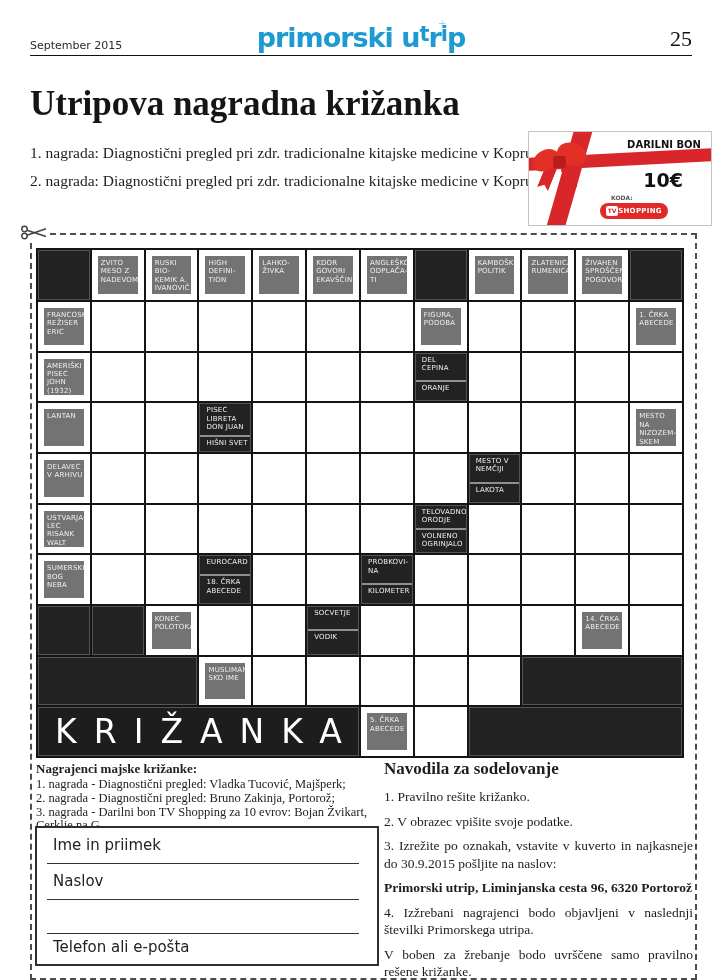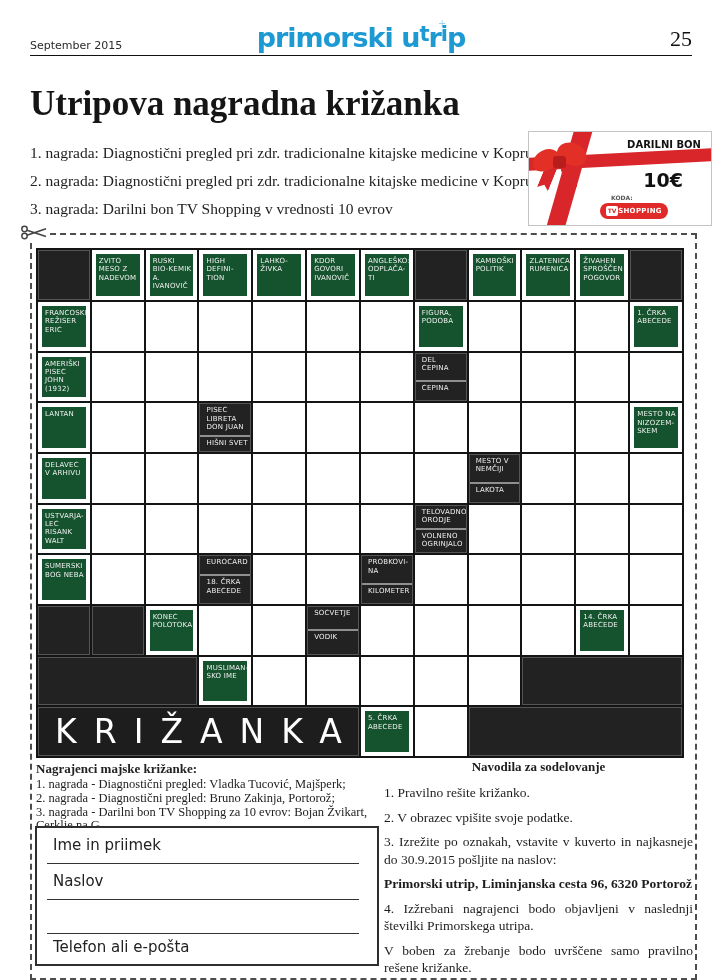--- a/index.html
+++ b/index.html
@@ -50,21 +50,21 @@
   .cutout{position:absolute;left:30px;top:233px;width:663px;height:743px;border:2px dashed #4d4d4d;}
   .scissors{position:absolute;left:20px;top:224px;width:30px;height:18px;background:#fff;}
 
   
   #cw{position:absolute;left:36px;top:248px;width:648px;height:510px;display:grid;
       grid-template-columns:repeat(12,1fr);grid-template-rows:50px repeat(9,1fr);
       gap:2px;background:#141414;padding:2px;box-sizing:border-box;}
   #cw .cell{position:relative;min-width:0;min-height:0;overflow:hidden;}
   .cw-w{background:#fff;}
   .cw-b{background:#222;border:1px solid #555;}
-  .cw-c{background:#14532d;border:4px solid #ffffff;color:#f0f0f0;
+  .cw-c{background:#737373;border:6px solid #ffffff;color:#f0f0f0;
         font-family:"DejaVu Sans",sans-serif;font-size:7px;line-height:1.2;
         padding:3px 1px 0 3px;letter-spacing:.2px;}
   .cw-s{display:flex;flex-direction:column;gap:2px;background:#8f8f8f;border:1px solid #555;}
   .cw-s .half{flex:1 1 auto;min-height:0;background:#222;color:#f0f0f0;
         font-family:"DejaVu Sans",sans-serif;font-size:7px;line-height:1.2;
         padding:2px 1px 1px 6px;letter-spacing:.2px;overflow:hidden;}
   .cw-big{background:#1d1d1d;border:1px solid #555;color:#fff;display:flex;align-items:center;
         justify-content:center;font-family:"DejaVu Sans",sans-serif;font-size:33px;
         letter-spacing:17px;text-indent:17px;}
 
@@ -74,41 +74,40 @@
   .winners p{margin:0 0 1.5px 0;}
 
   
   .form-box{position:absolute;left:35px;top:826px;width:340px;height:136px;border:2px solid #2e2e2e;
             background:#fff;}
   .form-box .lbl{position:absolute;left:16px;font-family:"DejaVu Sans",sans-serif;font-size:15px;color:#222;}
   .f-line{position:absolute;left:10px;width:312px;border-top:1.6px solid #333;}
 
   
   .instr{position:absolute;left:384px;top:759px;width:309px;color:#1d1d1d;}
-  .instr h3{margin:0 0 9px 0;font-size:13px;text-align:center;}
+  .instr h3{margin:0 0 9px 0;font-size:17px;}
   .instr p{margin:0 0 7px 0;font-size:13.5px;line-height:1.3;text-align:justify;}
   .instr p.addr{font-weight:bold;text-align:left;}
 </style>
 </head>
 <body>
 
 <div id="page">
 
   <div class="hdr-date">September 2015</div>
   <div class="hdr-line"></div>
   <div class="hdr-logo">
     <span class="lg-plus">+</span><span>primorski u</span><span class="lg-raise">t</span><span>r</span><span class="lg-raise">i</span><span>p</span>
   </div>
   <div class="hdr-page">25</div>
 
   <div class="title">Utripova nagradna križanka</div>
   <div class="prizes">
     <div>1. nagrada: Diagnostični pregled pri zdr. tradicionalne kitajske medicine v Kopru</div>
     <div>2. nagrada: Diagnostični pregled pri zdr. tradicionalne kitajske medicine v Kopru</div>
-    <div>3. nagrada: Darilni bon TV Shopping v vrednosti 10 evrov</div>
   </div>
 
   <div class="voucher">
     <div class="band-h"></div>
     <div class="band-v"></div>
     <div class="bow">
       <div class="tail t1"></div>
         <div class="tail t2"></div>
       <div class="lobe l1"></div>
         <div class="lobe l2"></div>
@@ -131,21 +130,21 @@
       <path d="M7 6.2 L26 12.5 M7 11.2 L26 4.8" stroke="#444" stroke-width="1.5" fill="none"></path>
     </svg>
   </div>
 
   <div id="cw">
       <div class="cell cw-b"></div>
       <div class="cell cw-c">ZVITO MESO Z NADEVOM</div>
       <div class="cell cw-c">RUSKI BIO-KEMIK A. IVANOVIČ</div>
       <div class="cell cw-c">HIGH DEFINI-TION</div>
       <div class="cell cw-c">LAHKO-ŽIVKA</div>
-      <div class="cell cw-c">KDOR GOVORI IVANOVIČ</div>
+      <div class="cell cw-c">KDOR GOVORI EKAVŠČINO</div>
       <div class="cell cw-c">ANGLEŠKO: ODPLAČA-TI</div>
       <div class="cell cw-b"></div>
       <div class="cell cw-c">KAMBOŠKI POLITIK</div>
       <div class="cell cw-c">ZLATENICA, RUMENICA</div>
       <div class="cell cw-c">ŽIVAHEN SPROŠČEN POGOVOR</div>
       <div class="cell cw-b"></div>
       <div class="cell cw-c">FRANCOSKI REŽISER ERIC</div>
       <div class="cell cw-w"></div>
       <div class="cell cw-w"></div>
       <div class="cell cw-w"></div>
@@ -159,21 +158,21 @@
       <div class="cell cw-c">1. ČRKA ABECEDE</div>
       <div class="cell cw-c">AMERIŠKI PISEC JOHN (1932)</div>
       <div class="cell cw-w"></div>
       <div class="cell cw-w"></div>
       <div class="cell cw-w"></div>
       <div class="cell cw-w"></div>
       <div class="cell cw-w"></div>
       <div class="cell cw-w"></div>
       <div class="cell cw-s">
         <div class="half">DEL CEPINA</div>
-        <div class="half">CEPINA</div>
+        <div class="half">ORANJE</div>
       </div>
       <div class="cell cw-w"></div>
       <div class="cell cw-w"></div>
       <div class="cell cw-w"></div>
       <div class="cell cw-w"></div>
       <div class="cell cw-c">LANTAN</div>
       <div class="cell cw-w"></div>
       <div class="cell cw-w"></div>
       <div class="cell cw-s">
         <div class="half">PISEC LIBRETA DON JUAN</div>

